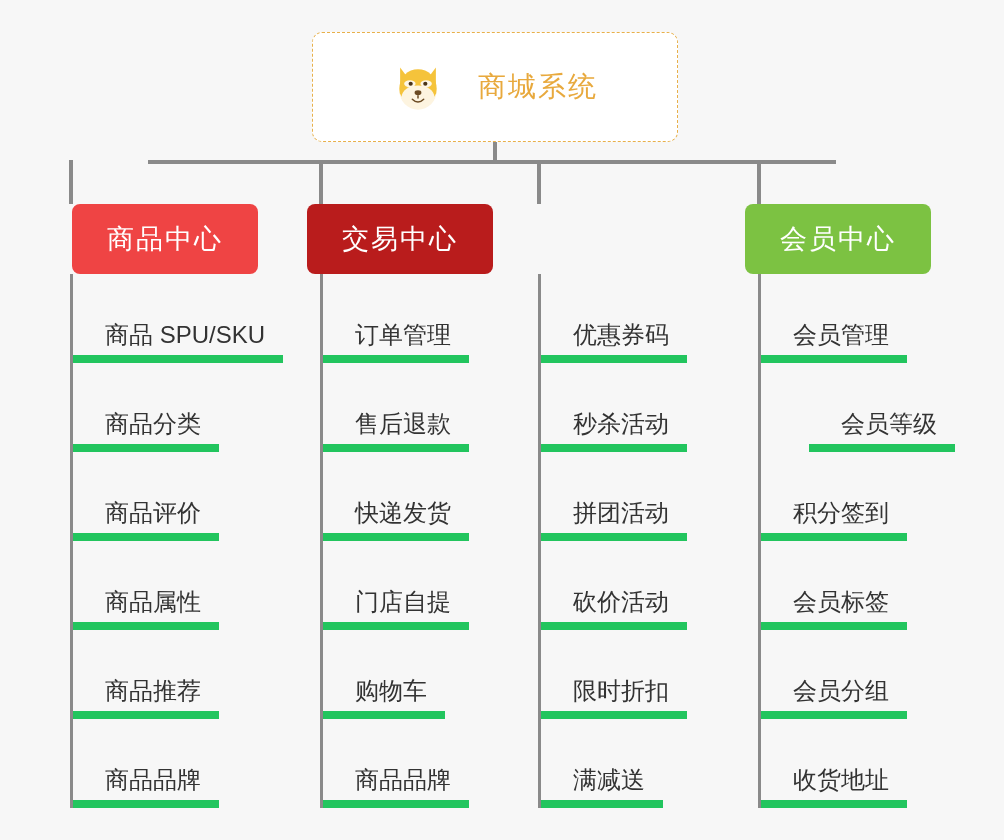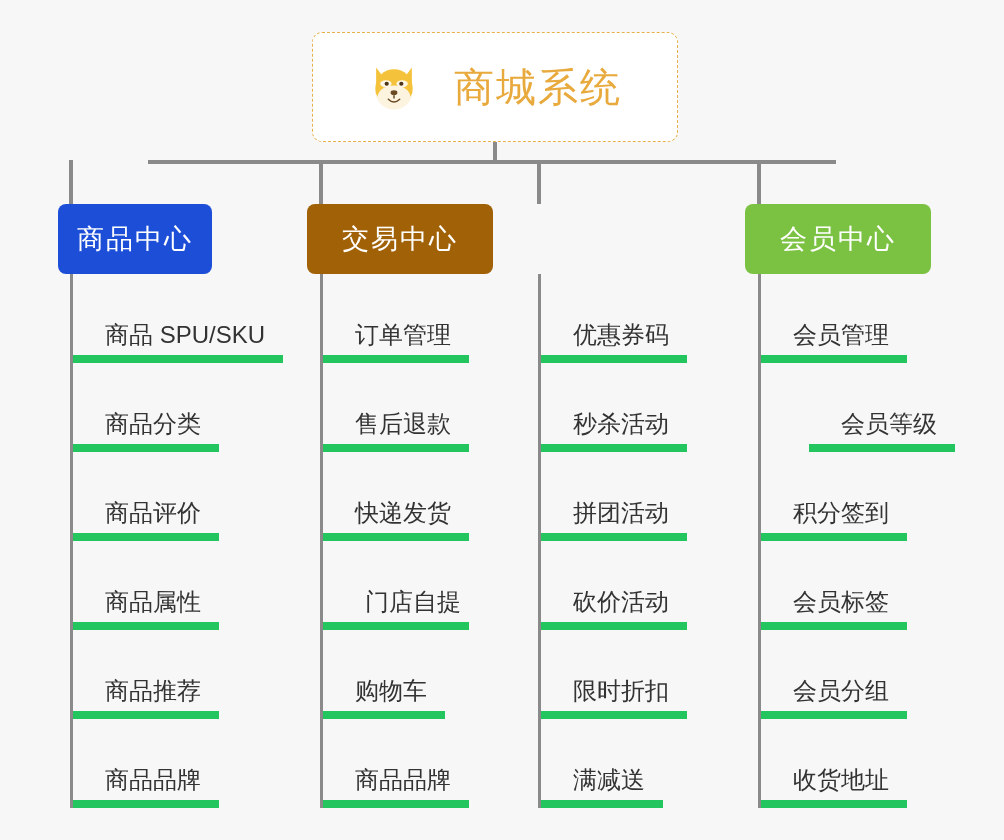--- a/index.html
+++ b/index.html
@@ -18,21 +18,21 @@
     left:312px;top:32px;width:366px;height:110px;
     background:#ffffff;
     border:1px dashed #e8b04a;
     border-radius:10px;
     box-sizing:border-box;
     display:flex;align-items:center;justify-content:center;
   }
   .root-inner{display:flex;align-items:center;gap:14px;}
   .dog-emoji{width:52px;height:52px;display:block;}
   .root-title{
-    font-size:40px;
+    font-size:28px;
     color:#e8a93d;
     letter-spacing:2px;
     line-height:1;
     white-space:nowrap;
     margin-left:20px;
   }
 
   
   .conn{position:absolute;background:#8a8a8a;}
   .stem{left:493px;top:142px;width:4px;height:22px;}
@@ -99,24 +99,24 @@
     </div>
   </div>
 
   <div class="conn stem"></div>
   <div class="conn bus"></div>
   <div class="conn drop" id="drop0" style="left: 69px;"></div>
   <div class="conn drop" id="drop1" style="left: 319px;"></div>
   <div class="conn drop" id="drop2" style="left: 537px;"></div>
   <div class="conn drop" id="drop3" style="left: 757px;"></div>
 
-  <div class="hdr" id="hdr0" style="left: 58px; width: 154px; background: #1d4ed8;">
+  <div class="hdr" id="hdr0" style="left: 72px; width: 186px; background: #ef4444;">
     <span class="hdr-label">商品中心</span>
   </div>
-  <div class="hdr" id="hdr1" style="left: 307px; width: 186px; background: #a16207;">
+  <div class="hdr" id="hdr1" style="left: 307px; width: 186px; background: #b91c1c;">
     <span class="hdr-label">交易中心</span>
   </div>
   <div class="hdr" id="hdr3" style="left: 745px; width: 186px; background: rgb(124, 194, 66);">
     <span class="hdr-label">会员中心</span>
   </div>
 
   <div class="col" id="col0" style="left: 70px;">
     <div class="spine" style="height: 534px;"></div>
   <div class="item" style="top: 0px; width: 210px;">
         <span class="item-label">商品 SPU/SKU</span>
@@ -141,21 +141,21 @@
     <div class="spine" style="height: 534px;"></div>
   <div class="item" style="top: 0px; width: 146px;">
         <span class="item-label">订单管理</span>
       </div>
       <div class="item" style="top: 89px; width: 146px;">
         <span class="item-label">售后退款</span>
       </div>
       <div class="item" style="top: 178px; width: 146px;">
         <span class="item-label">快递发货</span>
       </div>
-      <div class="item" style="top: 267px; width: 146px; padding-left: 10px;">
+      <div class="item" style="top: 267px; width: 146px;">
         <span class="item-label">门店自提</span>
       </div>
       <div class="item" style="top: 356px; width: 122px;">
         <span class="item-label">购物车</span>
       </div>
       <div class="item" style="top: 445px; width: 146px;">
         <span class="item-label">商品品牌</span>
       </div>
     </div>
   <div class="col" id="col2" style="left: 538px;">

